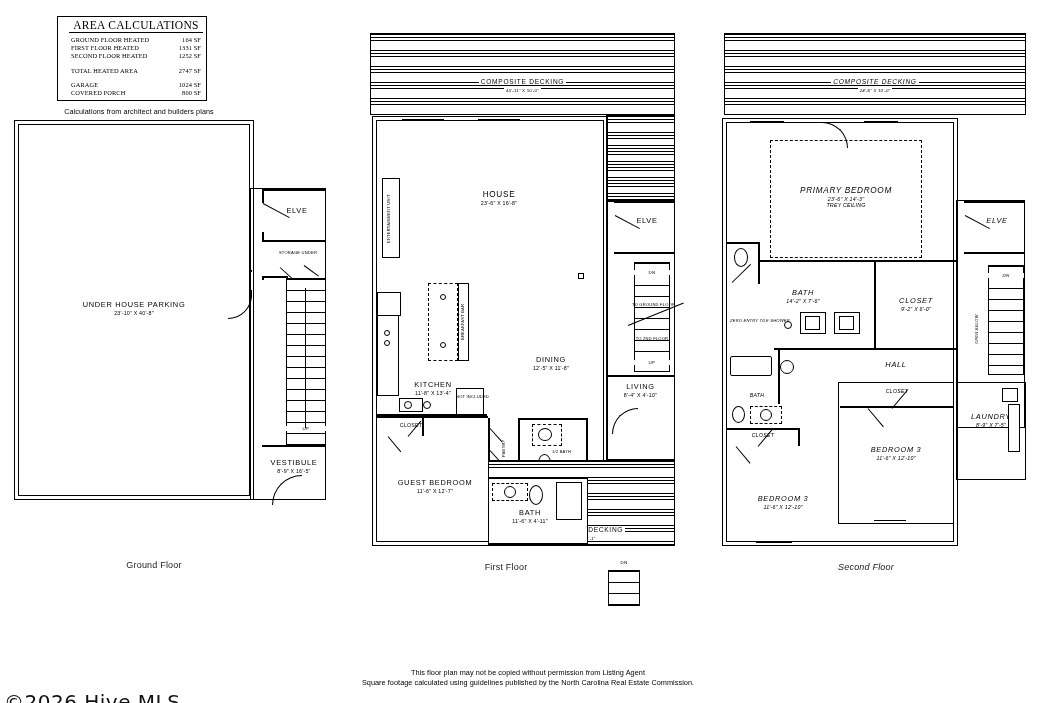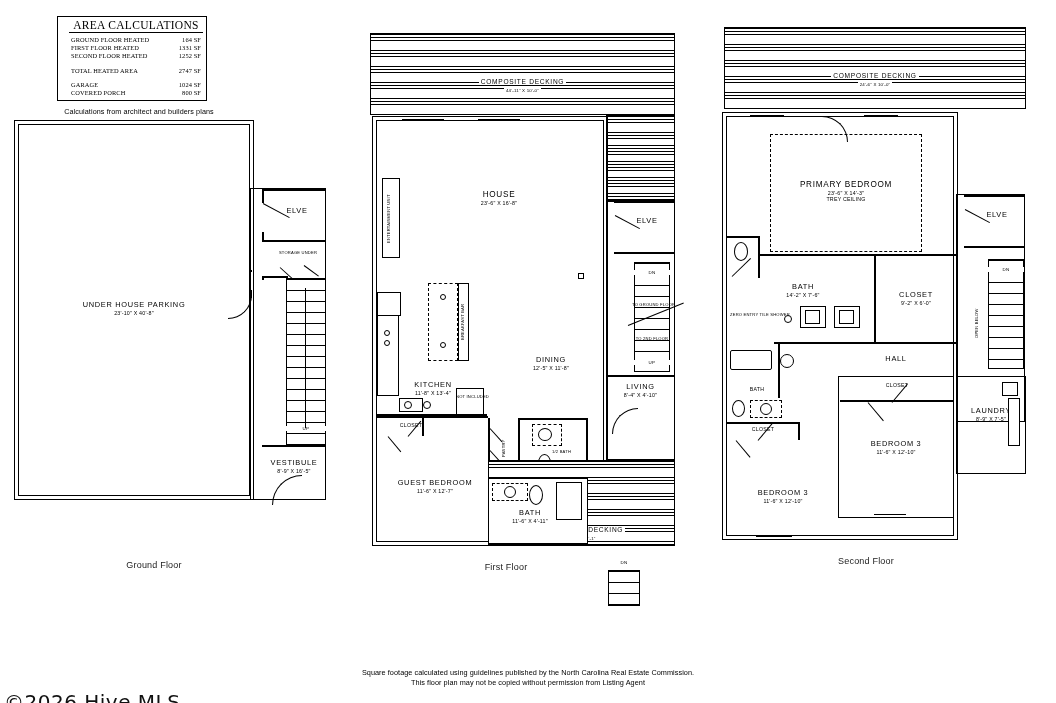--- a/index.html
+++ b/index.html
@@ -407,21 +407,21 @@
       <span class="dim">8'-4" X 4'-10"</span>
     </div>
     <div class="door-swing" style="left:246px; top:378px; width:26px; height:26px; border-right:none; border-bottom:none; border-radius:100% 0 0 0;"></div>
 
     <div class="stair" style="left:242px; top:540px; width:32px; height:36px;"></div>
     <div class="stair-txt" style="left:242px; top:530px; width:32px;">DN</div>
 
     <div class="floor-caption abs" style="left:60px; top:532px; width:160px;">First Floor</div>
   </div>
 
-  <div class="abs" style="left:716px; top:24px; width:325px; height:545px;">
+  <div class="abs" style="left:716px; top:30px; width:325px; height:545px;font-style:italic;">
 
     <div class="deck" style="left:8px; top:3px; width:302px; height:82px;"></div>
     <div class="deck-label" style="left:8px; top:40px; width:302px;">
       <span class="nm">COMPOSITE DECKING</span>
       <span class="dim">24'-6" X 10'-0"</span>
     </div>
 
     <div class="wall-thick" style="left:6px; top:88px; width:236px; height:428px;"></div>
     <div class="thinbox" style="left:10px; top:92px; width:228px; height:420px; border-width:.7px;"></div>
 
@@ -525,19 +525,19 @@
     <div class="stair-txt" style="left:272px; top:243px; width:36px;">DN</div>
     <div class="rlabel vert xs" style="left:258px; top:268px; height:62px;">
       <span class="nm">OPEN BELOW</span>
     </div>
 
     <div class="floor-caption abs" style="left:60px; top:532px; width:180px;">Second Floor</div>
   </div>
 
 
   <div class="abs" id="disclaimer">
+    <div>This floor plan may not be copied without permission from Listing Agent</div>
     <div>Square footage calculated using guidelines published by the North Carolina Real Estate Commission.</div>
-    <div>This floor plan may not be copied without permission from Listing Agent</div>
   </div>
 
   <div class="abs" id="watermark">©2026 Hive MLS</div>
 
 </div>
 
 </body></html>

